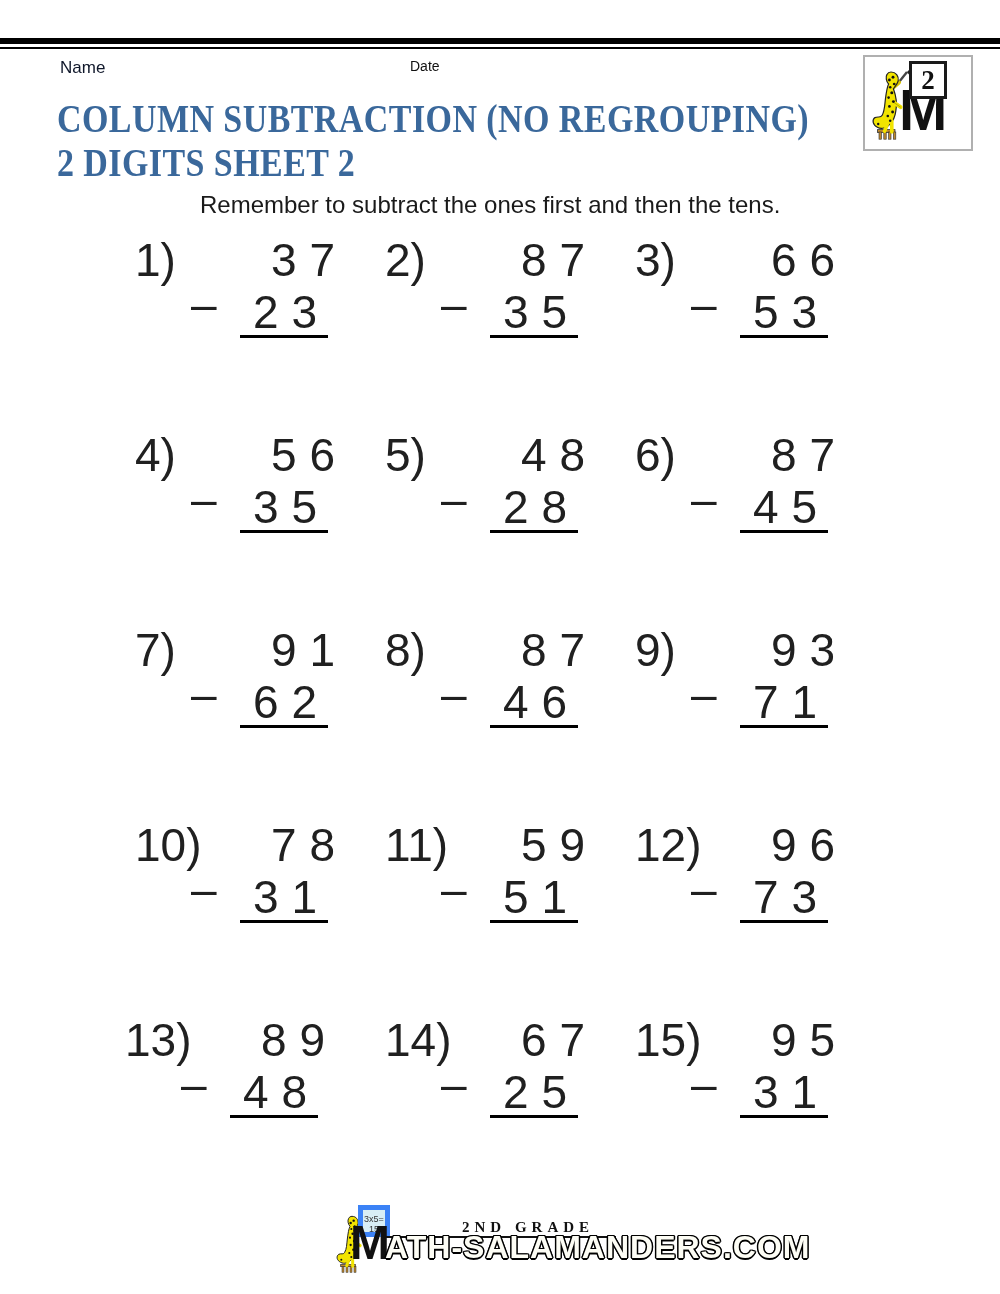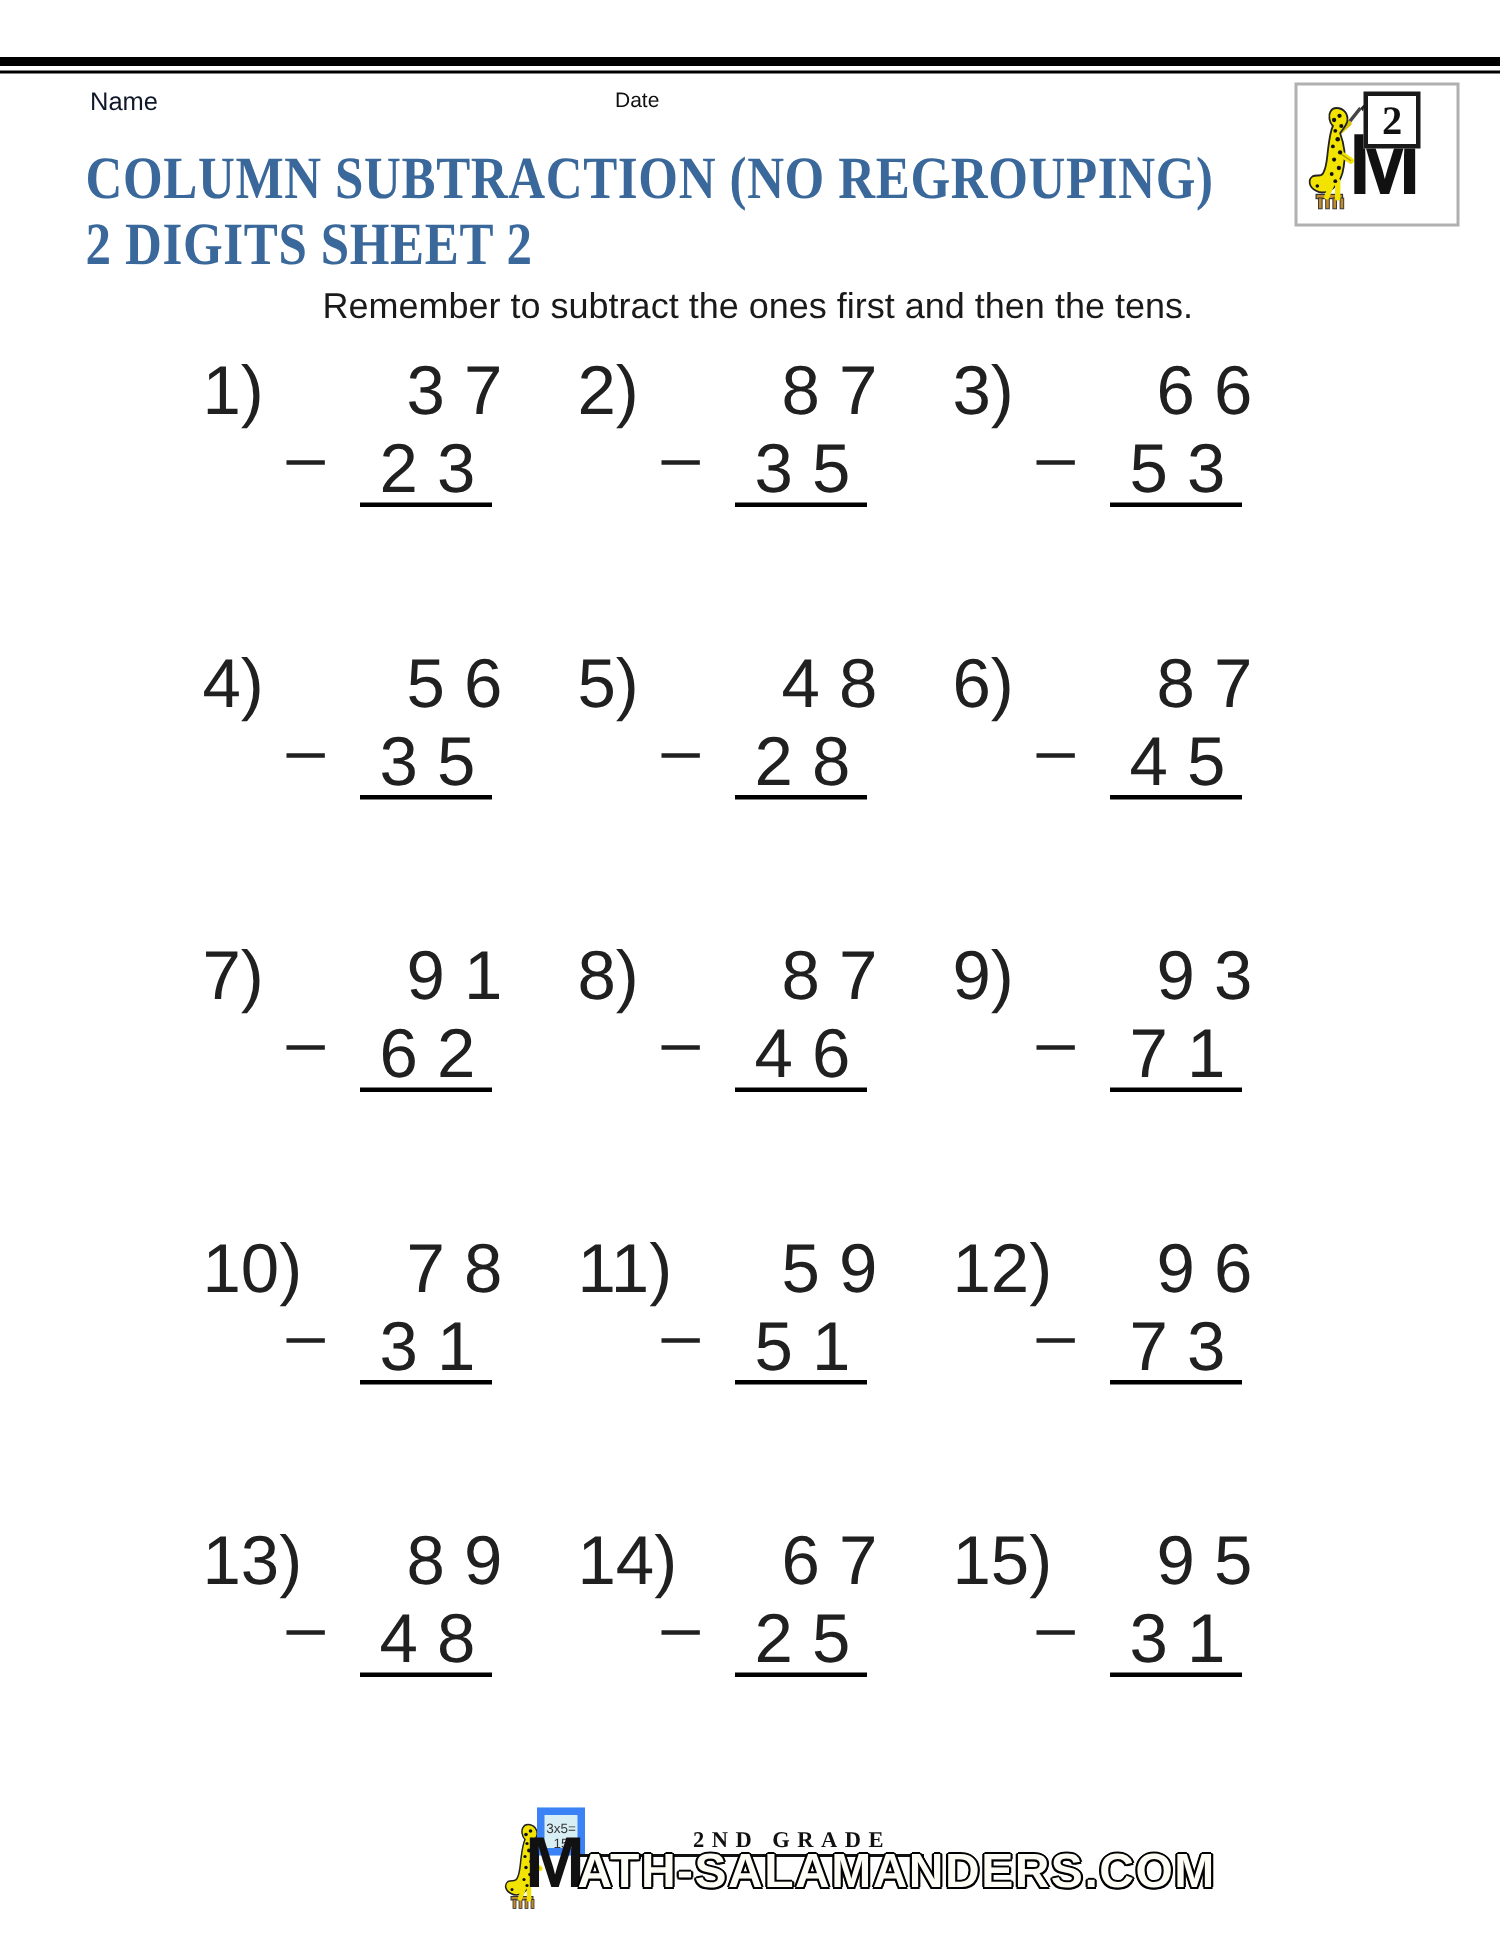--- a/index.html
+++ b/index.html
@@ -14,21 +14,21 @@
   .name-label{position:absolute;left:60px;top:58px;font-size:17px;color:#0f172a;}
   .date-label{position:absolute;left:410px;top:58px;font-size:14px;color:#111;}
   
   .title{
     position:absolute;left:57px;font-family:"Liberation Serif",serif;font-weight:bold;
     font-size:40px;line-height:1;color:#3a689b;letter-spacing:.5px;white-space:nowrap;
     transform:scaleX(.85);transform-origin:0 50%;
   }
   .title1{top:99px;}
   .title2{top:143px;}
-  .instruction{position:absolute;left:200px;top:191px;font-size:24px;color:#1a1a1a;white-space:nowrap;margin-left:15px;}
+  .instruction{position:absolute;left:200px;top:191px;font-size:24px;color:#1a1a1a;white-space:nowrap;}
   
   .corner-logo{position:absolute;left:863px;top:55px;width:106px;height:92px;background:#fff;border:2px solid #b0b0b0;}
   .corner-m{position:absolute;left:34px;top:24px;font-family:"Liberation Sans",sans-serif;font-weight:900;font-size:58px;line-height:1;color:#111;}
   .corner-badge{
     position:absolute;left:44px;top:4px;width:32px;height:32px;background:#fff;border:3px solid #1a1a1a;
     font-family:"Liberation Serif",serif;font-weight:bold;font-size:27px;line-height:32px;text-align:center;color:#111;
   }
   .corner-sala{position:absolute;left:2px;top:6px;}
   
   .prob{position:absolute;width:210px;height:105px;font-size:46px;line-height:1;color:#202020;}
@@ -201,21 +201,21 @@
     <div class="ansline"></div>
   </div>
   <div class="prob" style="left:635px;top:830px">
     <span class="plabel">12)</span>
     <span class="minuend">9 6</span>
     <span class="minus">–</span>
     <span class="subtrahend">7 3</span>
     <div class="ansline"></div>
   </div>
 
-  <div class="prob" style="left:135px;top:1025px">
+  <div class="prob" style="left:125px;top:1025px">
     <span class="plabel">13)</span>
     <span class="minuend">8 9</span>
     <span class="minus">–</span>
     <span class="subtrahend">4 8</span>
     <div class="ansline"></div>
   </div>
   <div class="prob" style="left:385px;top:1025px">
     <span class="plabel">14)</span>
     <span class="minuend">6 7</span>
     <span class="minus">–</span>

